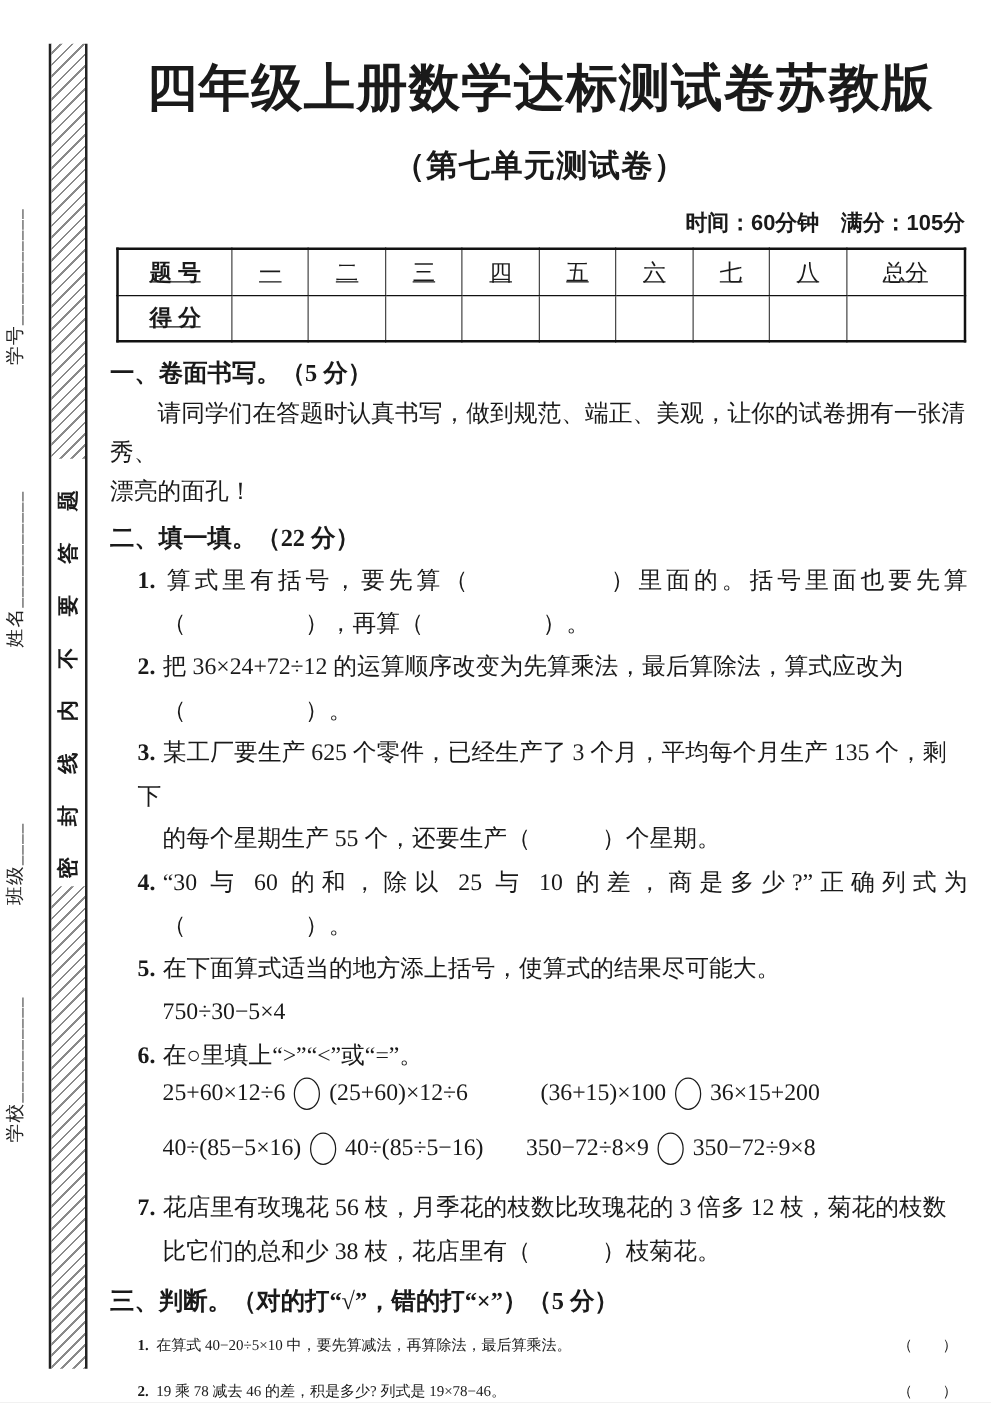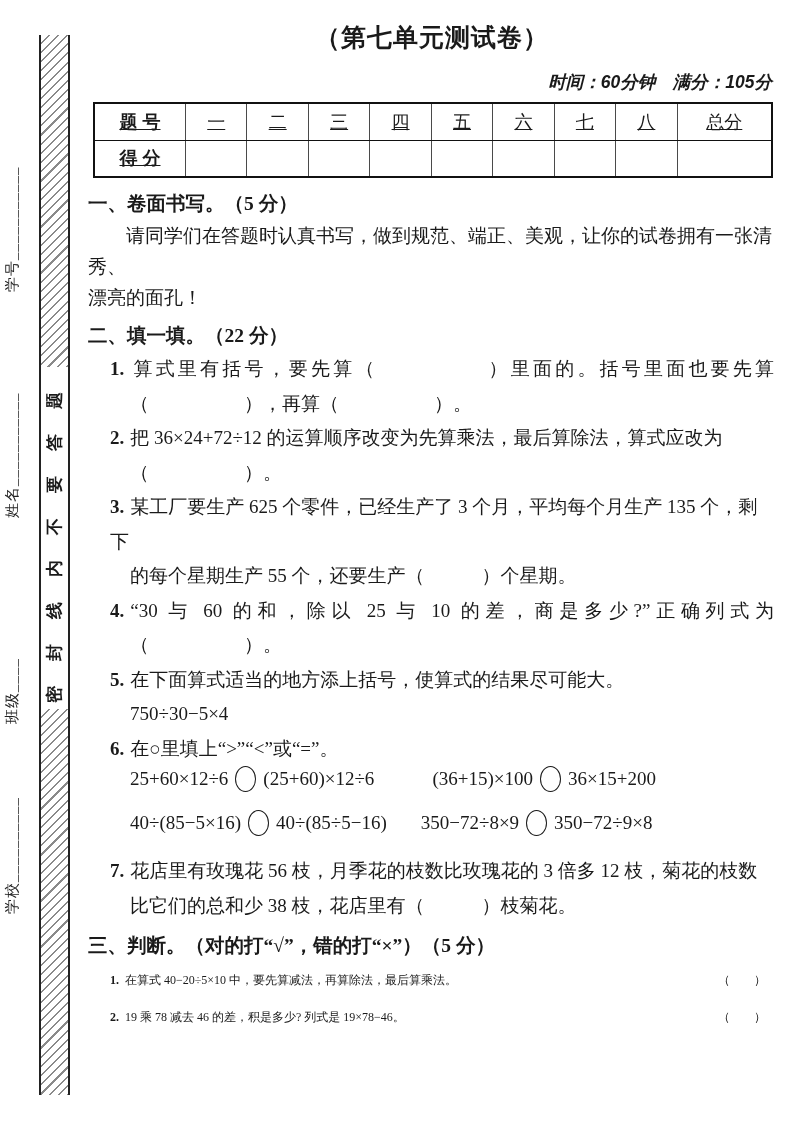--- a/index.html
+++ b/index.html
@@ -59,21 +59,21 @@
     font-weight: 900; font-size: 41px; line-height: 52px; letter-spacing: 1px;
   }
   .subtitle {
     margin-top: 14px; text-align: center;
     font-family: "Liberation Sans", "DejaVu Sans", sans-serif;
     font-weight: 900; font-size: 25px; line-height: 46px; letter-spacing: 1px;
   }
   .meta {
     margin-top: 10px; text-align: right; padding-right: 4px;
     font-family: "Liberation Sans", "DejaVu Sans", sans-serif;
-    font-weight: 700; font-size: 17.5px; line-height: 24px; font-style: italic;
+    font-weight: 700; font-size: 17.5px; line-height: 24px;
   }
 
   table.score-table {
     margin: 8px 0 0 5px; width: calc(100% - 8px);
     border-collapse: collapse;
     border: 2.5px solid #111;
     table-layout: fixed;
   }
   table.score-table td {
     border: 1px solid #4a4a4a;
@@ -129,20 +129,21 @@
   </div>
 
   <div class="seal-band">
     <div class="hatch hatch-top"></div>
     <div class="seal-text">密封线内不要答题</div>
     <div class="hatch hatch-bottom"></div>
   </div>
 
   <div class="content">
 
+    <div class="title">四年级上册数学达标测试卷苏教版</div>
     <div class="subtitle">（第七单元测试卷）</div>
     <div class="meta">时间：60分钟　满分：105分</div>
 
     <table class="score-table">
       <tbody>
           <tr>
         <td class="th-label col-wide1">题 号</td>
         <td>一</td>
         <td>二</td>
         <td>三</td>

